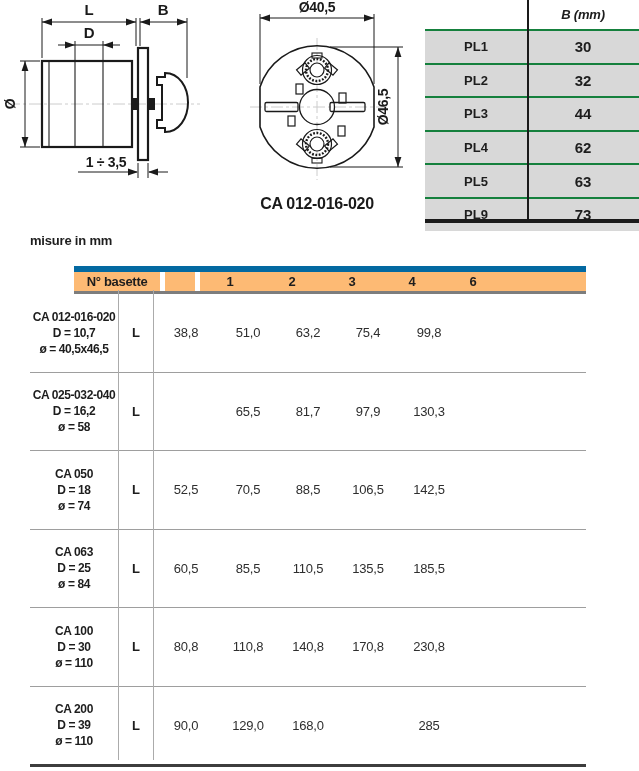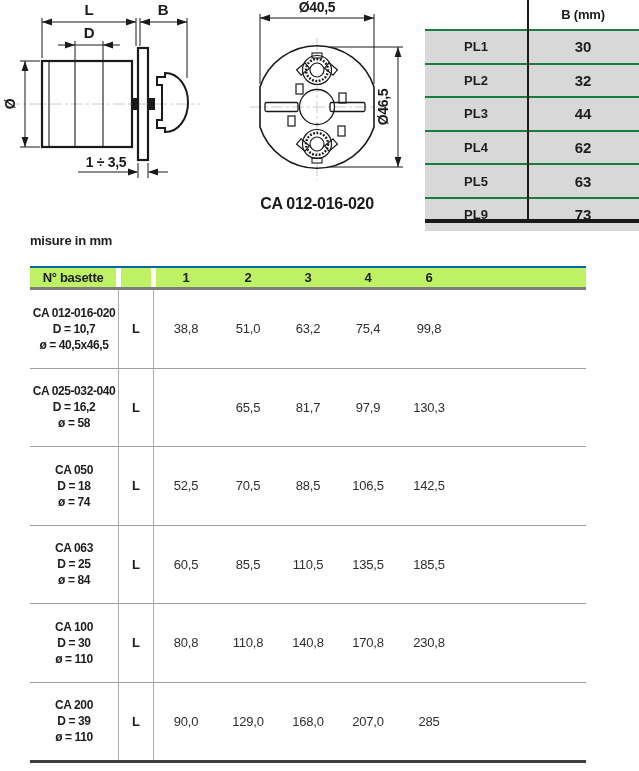--- a/index.html
+++ b/index.html
@@ -7,37 +7,37 @@
         font-family:"Liberation Sans",sans-serif;color:#222;}
   svg text{font-family:"Liberation Sans",sans-serif;font-weight:bold;fill:#1a1a1a;}
   .t14{font-size:14px;letter-spacing:-0.3px;}
   .t15{font-size:15px;letter-spacing:-0.3px;}
   .t16{font-size:16px;letter-spacing:-0.3px;}
 
   
   #pl-table{position:absolute;left:425px;top:0;width:214px;height:223px;}
   .pl-header{position:relative;height:29px;display:flex;}
   .pl-hcell{width:112px;margin-left:102px;display:flex;align-items:center;justify-content:center;
-            font-weight:bold;font-size:13px;letter-spacing:-0.2px;color:#1d1d1d;}
+            font-weight:bold;font-size:13px;letter-spacing:-0.2px;color:#1d1d1d;font-style:italic;}
   .pl-row{height:31.6px;background:#d8d8d8;border-top:2px solid #15803d;display:flex;text-align:right;}
   .pl-code{width:102px;display:flex;align-items:center;justify-content:center;
            font-weight:bold;font-size:13px;color:#1d1d1d;}
   .pl-val{width:112px;display:flex;align-items:center;justify-content:center;
           font-weight:bold;font-size:15px;color:#1d1d1d;}
   .pl-vline{position:absolute;left:102px;top:0;width:2px;height:219px;background:#1a1a1a;}
   .pl-bottom{position:absolute;left:0;top:219px;width:214px;height:4px;background:#1a1a1a;}
 
   
   #units-note{position:absolute;left:30px;top:233px;font-weight:bold;font-size:13px;
               letter-spacing:-0.2px;color:#1d1d1d;}
 
   
   #main-table{position:absolute;left:30px;top:266px;width:556px;height:497px;}
-  .mt-header{position:relative;height:19px;background:#bef264;
-             border-top:2px solid #0369a1;border-bottom:3px solid #7d7d7d;}
+  .mt-header{position:relative;height:19px;background:#fdba74;
+             border-top:6px solid #0369a1;border-bottom:3px solid #7d7d7d;margin-left:44px;}
   .mt-gap{position:absolute;top:0;width:5px;height:19px;background:#ffffff;}
   .mt-h1{position:absolute;left:0;top:0;width:86px;height:19px;display:flex;align-items:center;
          justify-content:center;font-weight:bold;font-size:13px;letter-spacing:-0.3px;color:#1d1d1d;}
   .mt-hpos{position:absolute;top:0;width:60px;height:19px;display:flex;align-items:center;
            justify-content:center;font-weight:bold;font-size:13px;color:#1d1d1d;}
   .mt-body{position:relative;height:470px;display:flex;flex-direction:column;
            border-bottom:3px solid #3d3d3d;}
   .mt-row{position:relative;flex:1;border-bottom:1px solid #9e9e9e;}
   .mt-row:last-child{border-bottom:none;}
   .mt-name{position:absolute;left:-2px;top:0;width:92px;height:100%;display:flex;flex-direction:column;
@@ -285,21 +285,20 @@
       <div class="mt-row">
         <div class="mt-name">
           <span>CA 200</span>
           <span>D = 39</span>
           <span>ø = 110</span>
         </div>
         <div class="mt-dim">L</div>
         <div class="mt-val c0">90,0</div>
         <div class="mt-val c1">129,0</div>
         <div class="mt-val c2">168,0</div>
-        <div class="mt-val c3">207,0</div>
         <div class="mt-val c4">285</div>
       </div>
 
     </div>
     <div class="mt-vline" style="left:88px"></div>
     <div class="mt-vline" style="left:123px"></div>
   </div>
 
 </div>
 

